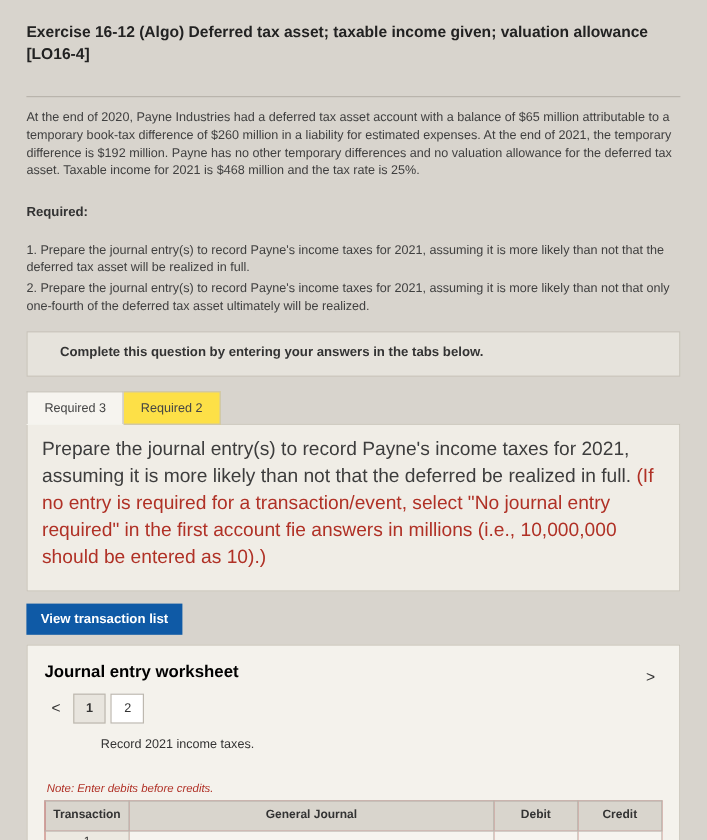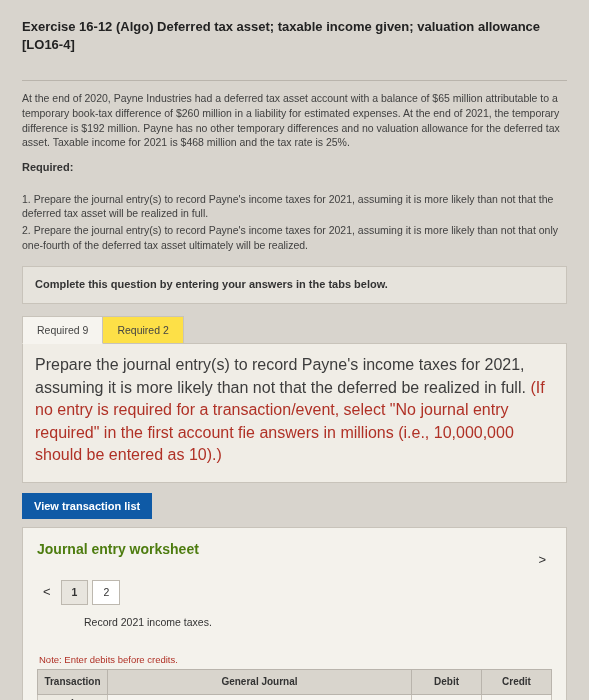--- a/index.html
+++ b/index.html
@@ -14,29 +14,29 @@
     .page {
       padding: 18px 22px 20px 22px;
     }
     .title {
       font-size: 13px;
       font-weight: bold;
       color: #222;
       margin-bottom: 26px;
     }
     .hr { border: none; border-top: 1px solid #b9b4ac; margin: 8px 0 10px 0; }
-    .para { font-size: 10.5px; color: #3f3f3f; margin-bottom: 10px; }
+    .para { font-size: 10.5px; color: #3f3f3f; margin-bottom: 20px; }
     .para2 { font-size: 10.5px; color: #3f3f3f; margin-bottom: 18px; }
     .req-label { font-size: 11px; font-weight: bold; margin-bottom: 16px; }
     .req-item { font-size: 10.5px; color: #3f3f3f; margin-bottom: 2px; }
 
     .instruction-bar {
       background: #e6e3dc;
       border: 1px solid #c8c3ba;
-      padding: 10px 12px;
+      padding: 10px 27px;
       font-size: 11px;
       font-weight: bold;
       color: #333;
       margin: 14px 0 12px 0;
     }
 
     .tabs { display: flex; margin-top: 6px; }
     .tab {
       padding: 6px 14px;
       font-size: 10.5px;
@@ -73,37 +73,37 @@
       cursor: pointer;
     }
     .btn-vt { margin: 10px 0 0 0; }
 
     .worksheet {
       background: #f4f2ec;
       border: 1px solid #c8c3ba;
       margin-top: 8px;
       padding: 12px 14px 16px 14px;
     }
-    .ws-title { font-size: 14px; font-weight: bold; color: #4d7c0f; margin-bottom: 20px; }
+    .ws-title { font-size: 14px; font-weight: bold; color: #000000; margin-bottom: 8px; }
     .ws-head { display: flex; align-items: center; justify-content: space-between; }
     .ws-nav { display: flex; align-items: center; gap: 4px; }
     .ws-nav .page-tab {
       border: 1px solid #bdb8af;
       background: #fff;
       color: #333;
       font-size: 10.5px;
       padding: 4px 10px;
       cursor: pointer;
     }
     .ws-nav .page-tab.active { background: #e8e5de; font-weight: bold; }
     .chev {
       font-size: 13px; color: #333; padding: 2px 6px; cursor: pointer; user-select: none;
     }
     .ws-sub { font-size: 10.5px; margin: 10px 0 12px 2px; color: #333; padding-left: 45px; }
-    .ws-note { font-size: 9.5px; color: #b03126; margin: 24px 0 2px 2px; }
+    .ws-note { font-size: 9.5px; color: #b03126; margin: 24px 0 2px 2px; font-style: italic; }
 
     table.journal {
       width: 100%;
       border-collapse: collapse;
       background: #ef4444;
     }
     table.journal th {
       background: #d9d5cd;
       color: #333;
       font-size: 10px;
@@ -131,21 +131,21 @@
 
   <div class="para">At the end of 2020, Payne Industries had a deferred tax asset account with a balance of $65 million attributable to a temporary book-tax difference of $260 million in a liability for estimated expenses. At the end of 2021, the temporary difference is $192 million. Payne has no other temporary differences and no valuation allowance for the deferred tax asset. Taxable income for 2021 is $468 million and the tax rate is 25%.</div>
 
   <div class="req-label">Required:</div>
   <div class="req-item">1. Prepare the journal entry(s) to record Payne's income taxes for 2021, assuming it is more likely than not that the deferred tax asset will be realized in full.</div>
   <div class="req-item para2">2. Prepare the journal entry(s) to record Payne's income taxes for 2021, assuming it is more likely than not that only one-fourth of the deferred tax asset ultimately will be realized.</div>
 
   <div class="instruction-bar">Complete this question by entering your answers in the tabs below.</div>
 
   <div class="tabs">
-    <div class="tab active">Required 9</div>
+    <div class="tab active">Required 3</div>
     <div class="tab">Required 2</div>
   </div>
   <div class="tab-panel">
     <span>Prepare the journal entry(s) to record Payne's income taxes for 2021, assuming it is more likely than not that the deferred be realized in full. </span><span class="red">(If no entry is required for a transaction/event, select "No journal entry required" in the first account fie answers in millions (i.e., 10,000,000 should be entered as 10).)</span>
   </div>
 
   <button class="btn btn-vt">View transaction list</button>
 
   <div class="worksheet">
     <div class="ws-head">

